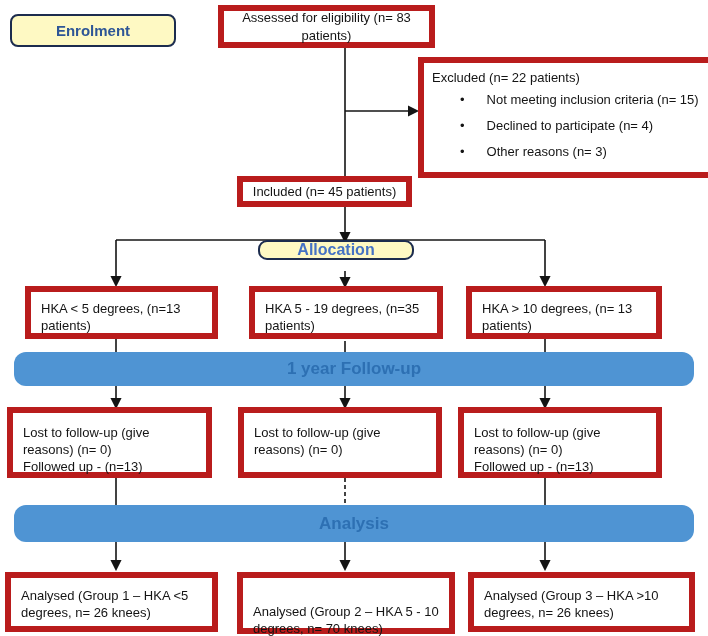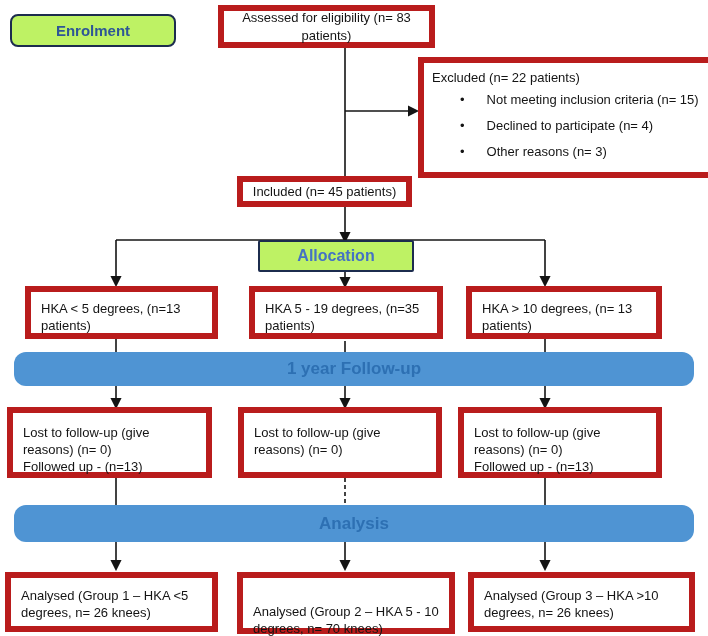--- a/index.html
+++ b/index.html
@@ -13,27 +13,27 @@
     box-sizing:border-box; color:#141414; font-size:13px; line-height:1.32;
     z-index:2;
   }
   .center-text { display:flex; align-items:center; justify-content:center; text-align:center; }
   .pad { padding:8px 10px; }
   .stage {
     position:absolute; z-index:3; display:flex; align-items:center; justify-content:center;
     box-sizing:border-box; text-align:center;
   }
   .pill {
-    background:#bef264; border:2px solid #1c2c4e; border-radius:8px; font-weight:bold;
+    background:#fef9c3; border:2px solid #1c2c4e; border-radius:8px; font-weight:bold;
   }
   .banner {
     background:#4f94d3; border-radius:12px; color:#2d70b3; font-weight:600; font-size:17px;
   }
   #stage-enrolment { left:10px; top:14px; width:166px; height:33px; font-size:15px; color:#2e5696; }
-  #stage-allocation { left:258px; top:240px; width:156px; height:32px; border-radius:2px; font-size:16px; color:#4472c4; }
+  #stage-allocation { left:258px; top:240px; width:156px; height:20px; border-radius:9px; font-size:16px; color:#4472c4; }
   #banner-followup { left:14px; top:352px; width:680px; height:34px; }
   #banner-analysis { left:14px; top:505px; width:680px; height:37px; }
 
   #box-assessed { left:218px; top:5px; width:217px; height:43px; padding:0 14px; }
   #box-excluded { left:418px; top:57px; width:314px; height:121px; padding:6px 6px 6px 8px; }
   #box-excluded ul { margin:5px 0 0 0; padding:0; list-style:none; }
   #box-excluded li { display:flex; margin:0 0 9px 28px; }
   #box-excluded li::before { content:"\2022"; margin-right:22px; }
   #box-included { left:237px; top:176px; width:175px; height:31px; }
 

